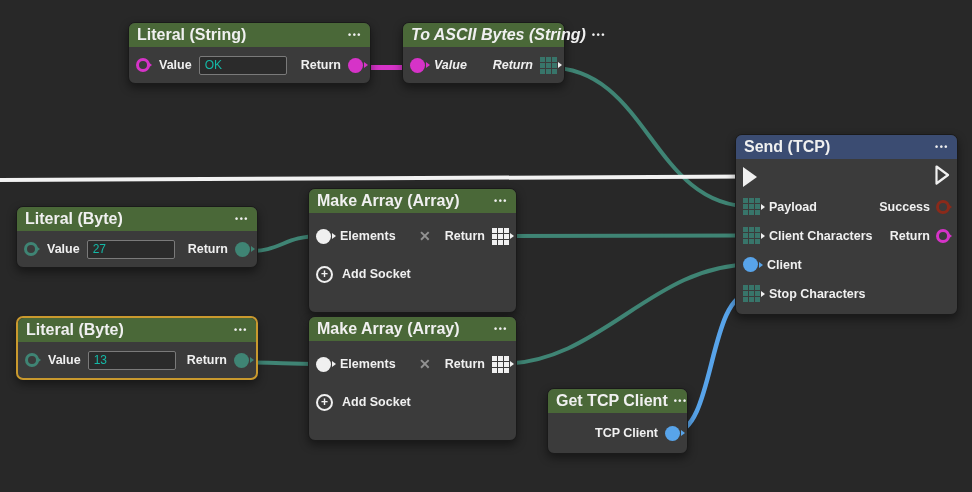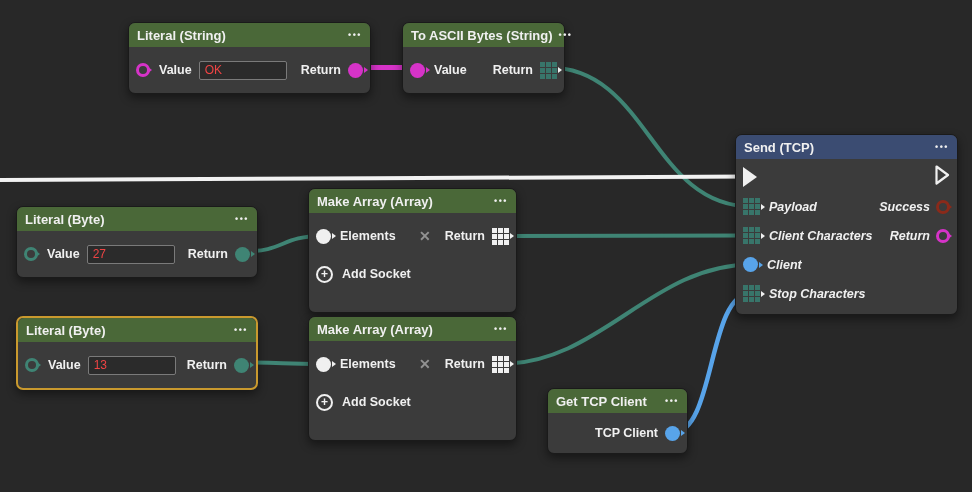--- a/index.html
+++ b/index.html
@@ -19,21 +19,21 @@
     box-shadow:0 4px 10px rgba(0,0,0,.45);
     pointer-events:auto;
   }
   .node.selected{border:2px solid var(--selected-border);}
   .header{
     display:flex;align-items:center;justify-content:space-between;
     height:24px;padding:0 8px;border-radius:6px 6px 0 0;
   }
   .header.green{background:var(--header-green);}
   .header.blue{background:var(--header-blue);}
-  .title{font-size:13px;font-weight:700;white-space:nowrap;}
+  .title{font-size:16px;font-weight:700;white-space:nowrap;}
   .menu{font-size:9px;font-weight:700;letter-spacing:1.5px;color:var(--text);flex-shrink:0;margin-left:6px;cursor:pointer;}
   .row{display:flex;align-items:center;padding:0 7px;}
   .label{font-size:12.5px;font-weight:700;white-space:nowrap;}
   .ml-auto{margin-left:auto;}
   
   .port{position:relative;flex-shrink:0;display:inline-block;}
   .port.circle{width:15px;height:15px;border-radius:50%;}
   .port.circle.filled{background:currentColor;}
   .port.circle.ring{width:8px;height:8px;border:3px solid;}
   .port::after{
@@ -64,36 +64,36 @@
   .exec-out{flex-shrink:0;display:inline-block;}
   .remove-x{font-size:14px;font-weight:700;color:var(--gray);cursor:pointer;}
   .add-socket-icon{
     width:13px;height:13px;border:2px solid var(--text);border-radius:50%;
     display:flex;align-items:center;justify-content:center;
     font-size:12px;font-weight:700;line-height:1;flex-shrink:0;cursor:pointer;
   }
   .text-input{
     width:88px;height:19px;box-sizing:border-box;
     background:var(--input-bg);border:1px solid var(--input-border);border-radius:2px;
-    color:#ef4444;font-size:12px;padding:0 5px;
+    color:#14b8a6;font-size:12px;padding:0 5px;
     font-family:"Liberation Sans", sans-serif;
   }
   
   #n-literal-string{left:128px;top:22px;width:243px;}
-  #n-to-ascii{left:402px;top:22px;width:163px;}
+  #n-to-ascii{left:402px;top:22px;width:163px;font-style:italic;}
   #n-send{left:735px;top:134px;width:223px;}
   #n-lb1{left:16px;top:206px;width:242px;}
   #n-ma1{left:308px;top:188px;width:209px;}
   #n-lb2{left:16px;top:316px;width:242px;}
   #n-ma2{left:308px;top:316px;width:209px;}
   #n-gtc{left:547px;top:388px;width:141px;}
   
-  .literal-row{height:46px;}
+  .literal-row{height:36px;}
   .exec-row{height:31px;margin-top:2px;}
-  .send-row{height:29px;font-style:italic;}
+  .send-row{height:29px;}
   .send-body{padding-bottom:6px;}
   .ma-elements-row{height:36px;margin-top:5px;}
   .ma-add-row{height:32px;margin-top:4px;margin-bottom:22px;}
   .gtc-row{height:40px;padding-left:21px;}
   .gap9{margin-left:9px;}
   .gap7{margin-left:7px;}
   .gap6{margin-left:6px;}
 </style>
 </head>
 <body>

